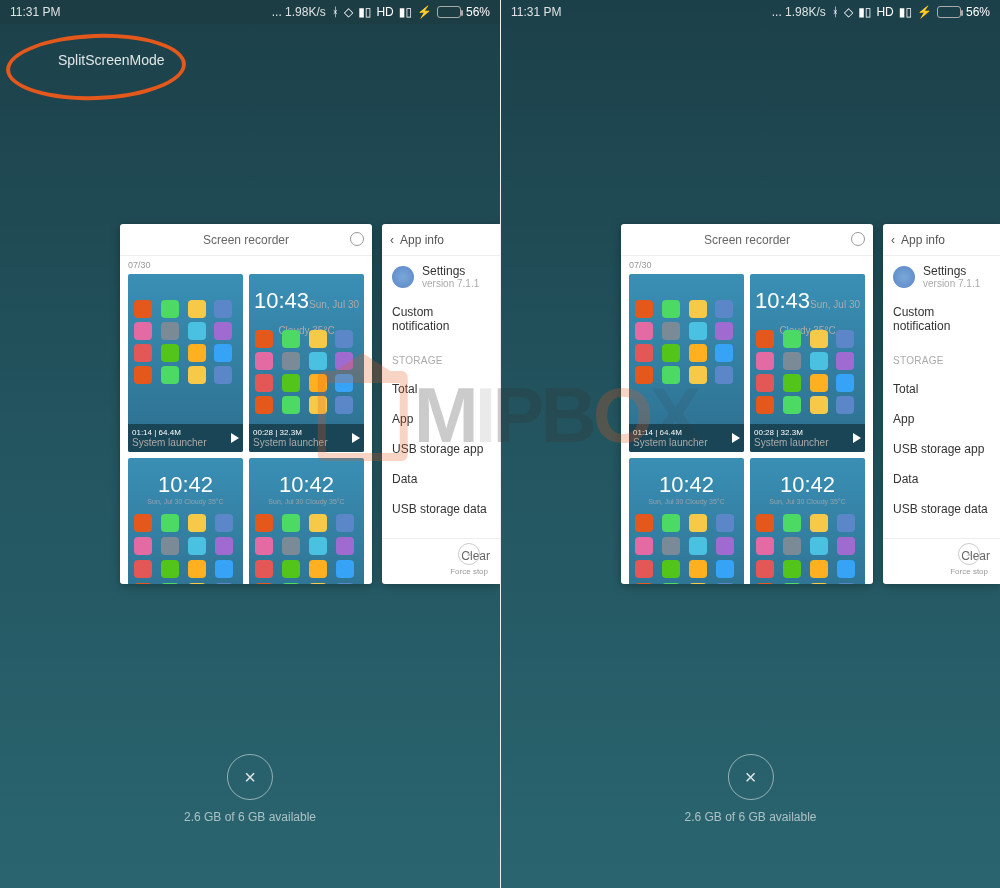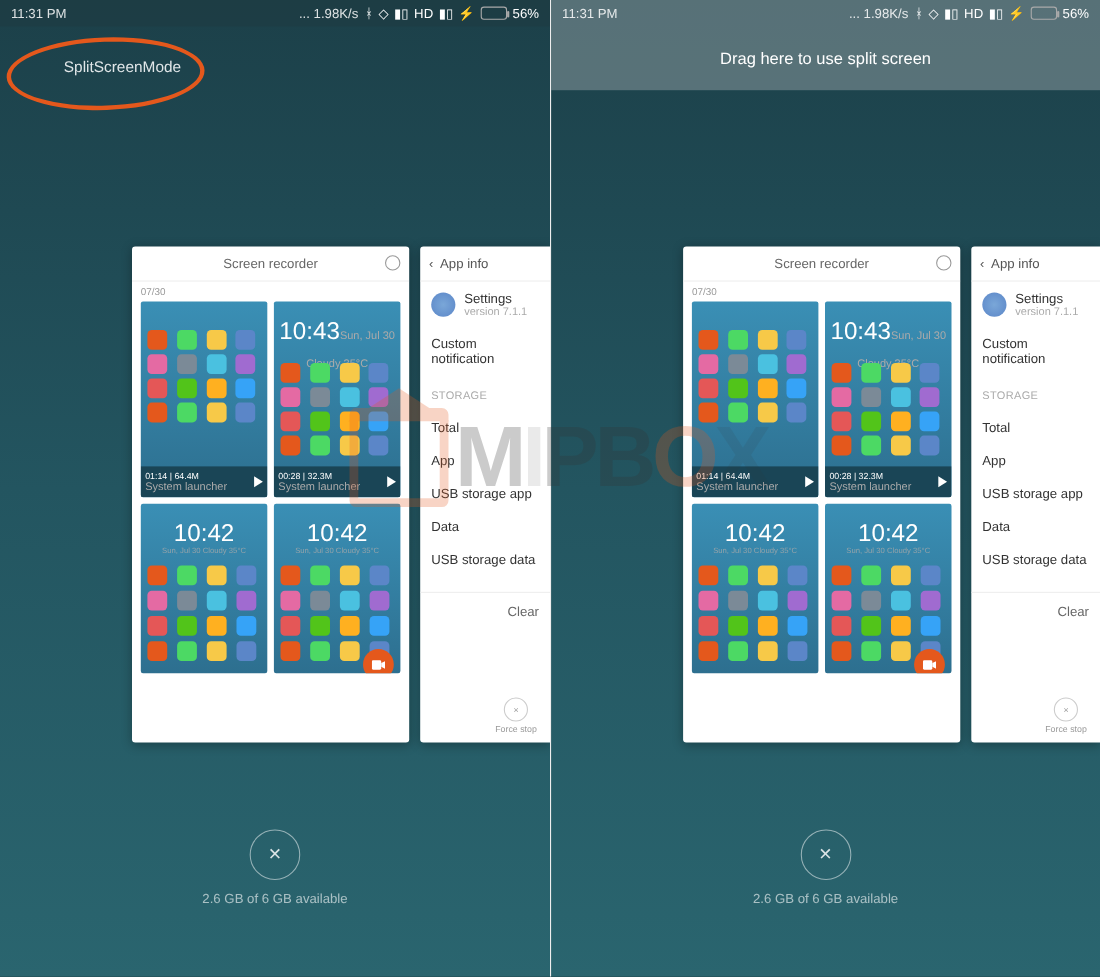--- a/index.html
+++ b/index.html
@@ -15,21 +15,21 @@
   .battery::after{ content:""; position:absolute; right:-3px; top:3px; width:2px; height:6px; background:#aaa; border-radius:1px;}
   .battery .fill{ background:#4cd964; width:56%; height:100%; border-radius:2px;}
   
   .split-pill { position:absolute; top:52px; left:34px; display:flex; align-items:center; gap:8px; color:#e0e6e8; font-size:14px; }
   .pill-icon { display:inline-block; width:16px; }
   .pill-icon .bar { background:#e0e6e8; height:4px; margin:2px 0; border-radius:1px;}
   .circle-annot{ position:absolute; top:34px; left:6px; width:180px; height:66px; border:4px solid #e4581c; border-radius:50%/50%; transform:rotate(-2deg); pointer-events:none;}
   
   .drag-area{ position:absolute; top:0; left:0; right:0; height:82px; background:rgba(120,140,145,.65); display:flex; align-items:center; justify-content:center; color:#fff; font-size:15px; padding-top:24px; }
   
-  .recents { position:absolute; top:224px; left:120px; right:0; height:451px; display:flex; gap:10px; }
+  .recents { position:absolute; top:224px; left:120px; right:0; height:360px; display:flex; gap:10px; }
   .card { background:#fff; border-radius:3px; box-shadow:0 2px 10px rgba(0,0,0,.3); overflow:hidden; }
   .screen-rec-card{ width:252px; position:relative;}
   .app-info-card{ flex:1; position:relative; border-top-right-radius:0; border-bottom-right-radius:0;}
   .card-header{ height:32px; display:flex; align-items:center; justify-content:center; font-size:12px; color:#666; border-bottom:1px solid #eee; position:relative;}
   .card-header .hgear{ position:absolute; right:8px; top:8px; width:14px; height:14px; border:1.5px solid #999; border-radius:50%;}
   .date-label{ font-size:9px; color:#999; padding:4px 8px;}
   .thumbs{ display:grid; grid-template-columns:1fr 1fr; gap:6px; padding:0 8px;}
   .thumb{ background:linear-gradient(180deg,#3a8fb5,#2d6f8f); border-radius:2px; height:178px; position:relative; overflow:hidden;}
   .thumb .iconsrow{ position:absolute; top:26px; left:6px; right:6px; display:grid; grid-template-columns:repeat(4,1fr); gap:4px;}
   .app-dot{ width:18px;height:18px;border-radius:4px;}
@@ -223,23 +223,20 @@
     </div>
   </div>
 
   <div class="close-all">
     <div class="close-circle">×</div>
     <div class="mem">2.6 GB of 6 GB available</div>
   </div>
 </div>
 
 <div class="phone right">
-  <div class="drag-area">
-    <span>Drag here to use split screen</span>
-  </div>
   <div class="statusbar" style="position:absolute;top:0;left:0;right:0;background:transparent">
     <span class="status-left">11:31 PM</span>
     <span class="status-mid">... <span>1.98K/s</span></span>
     <span class="status-icons">
       <span class="unicode-icon">ᚼ</span>
       <span class="unicode-icon">◇</span>
       <span>▮▯</span>
       <span>HD</span>
       <span>▮▯</span>
       <span>⚡</span>

